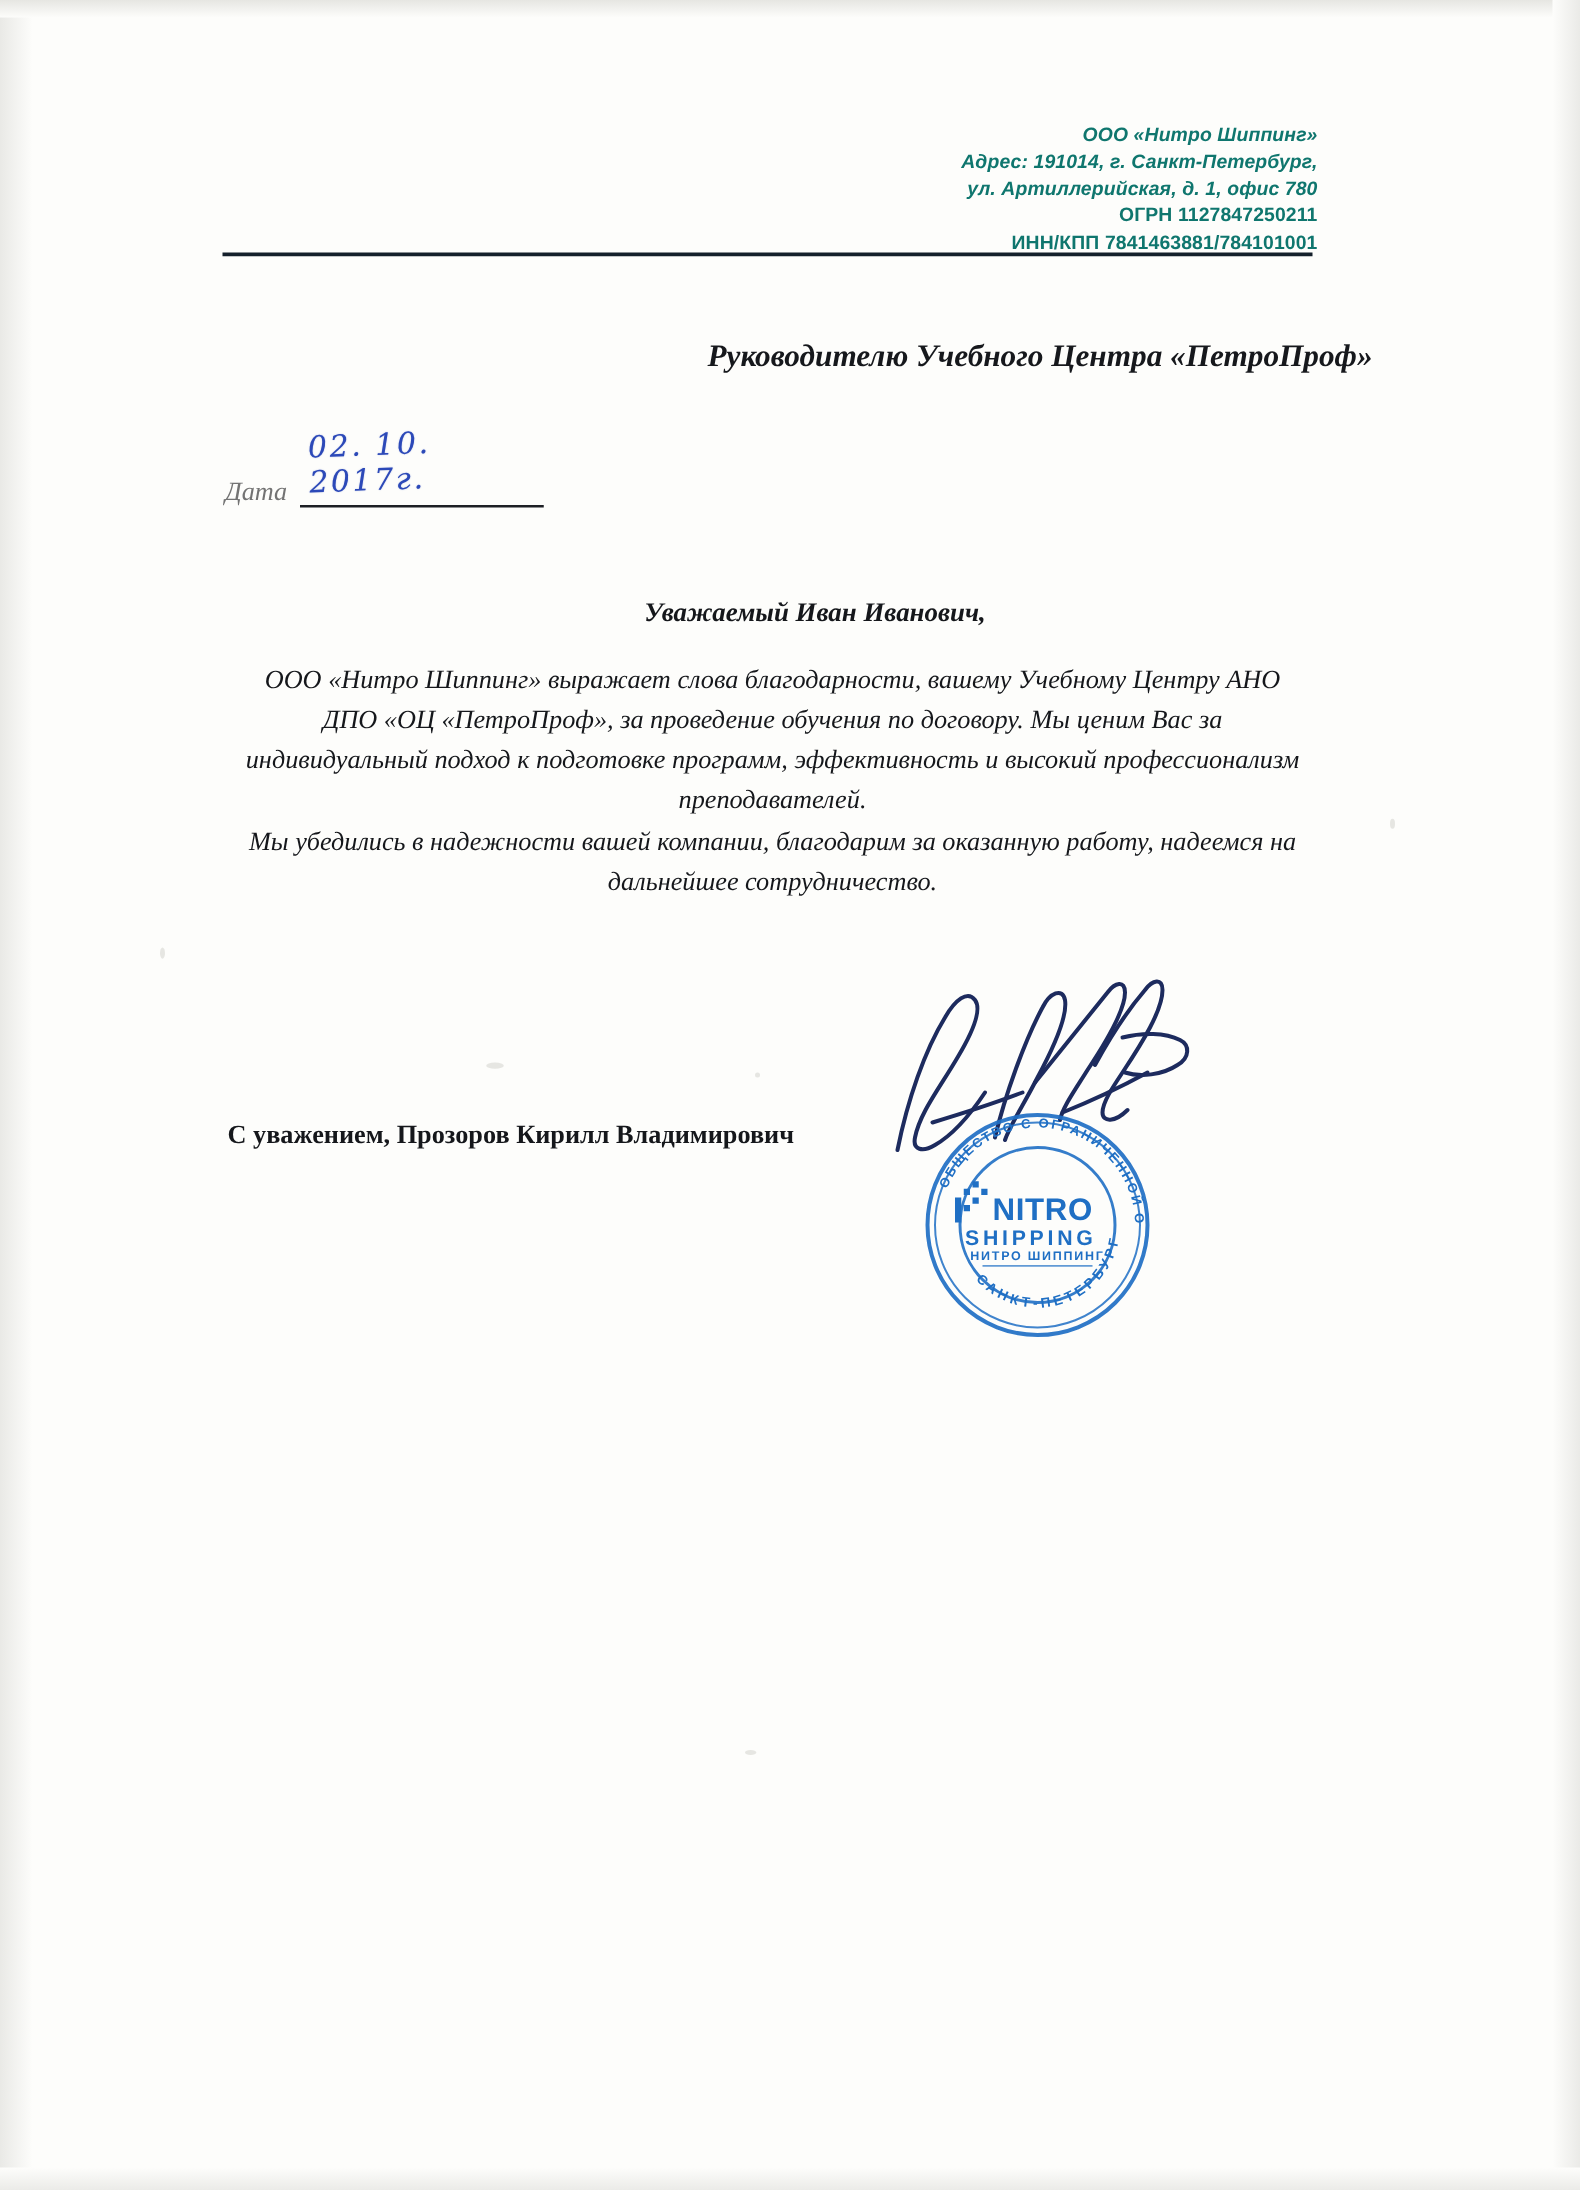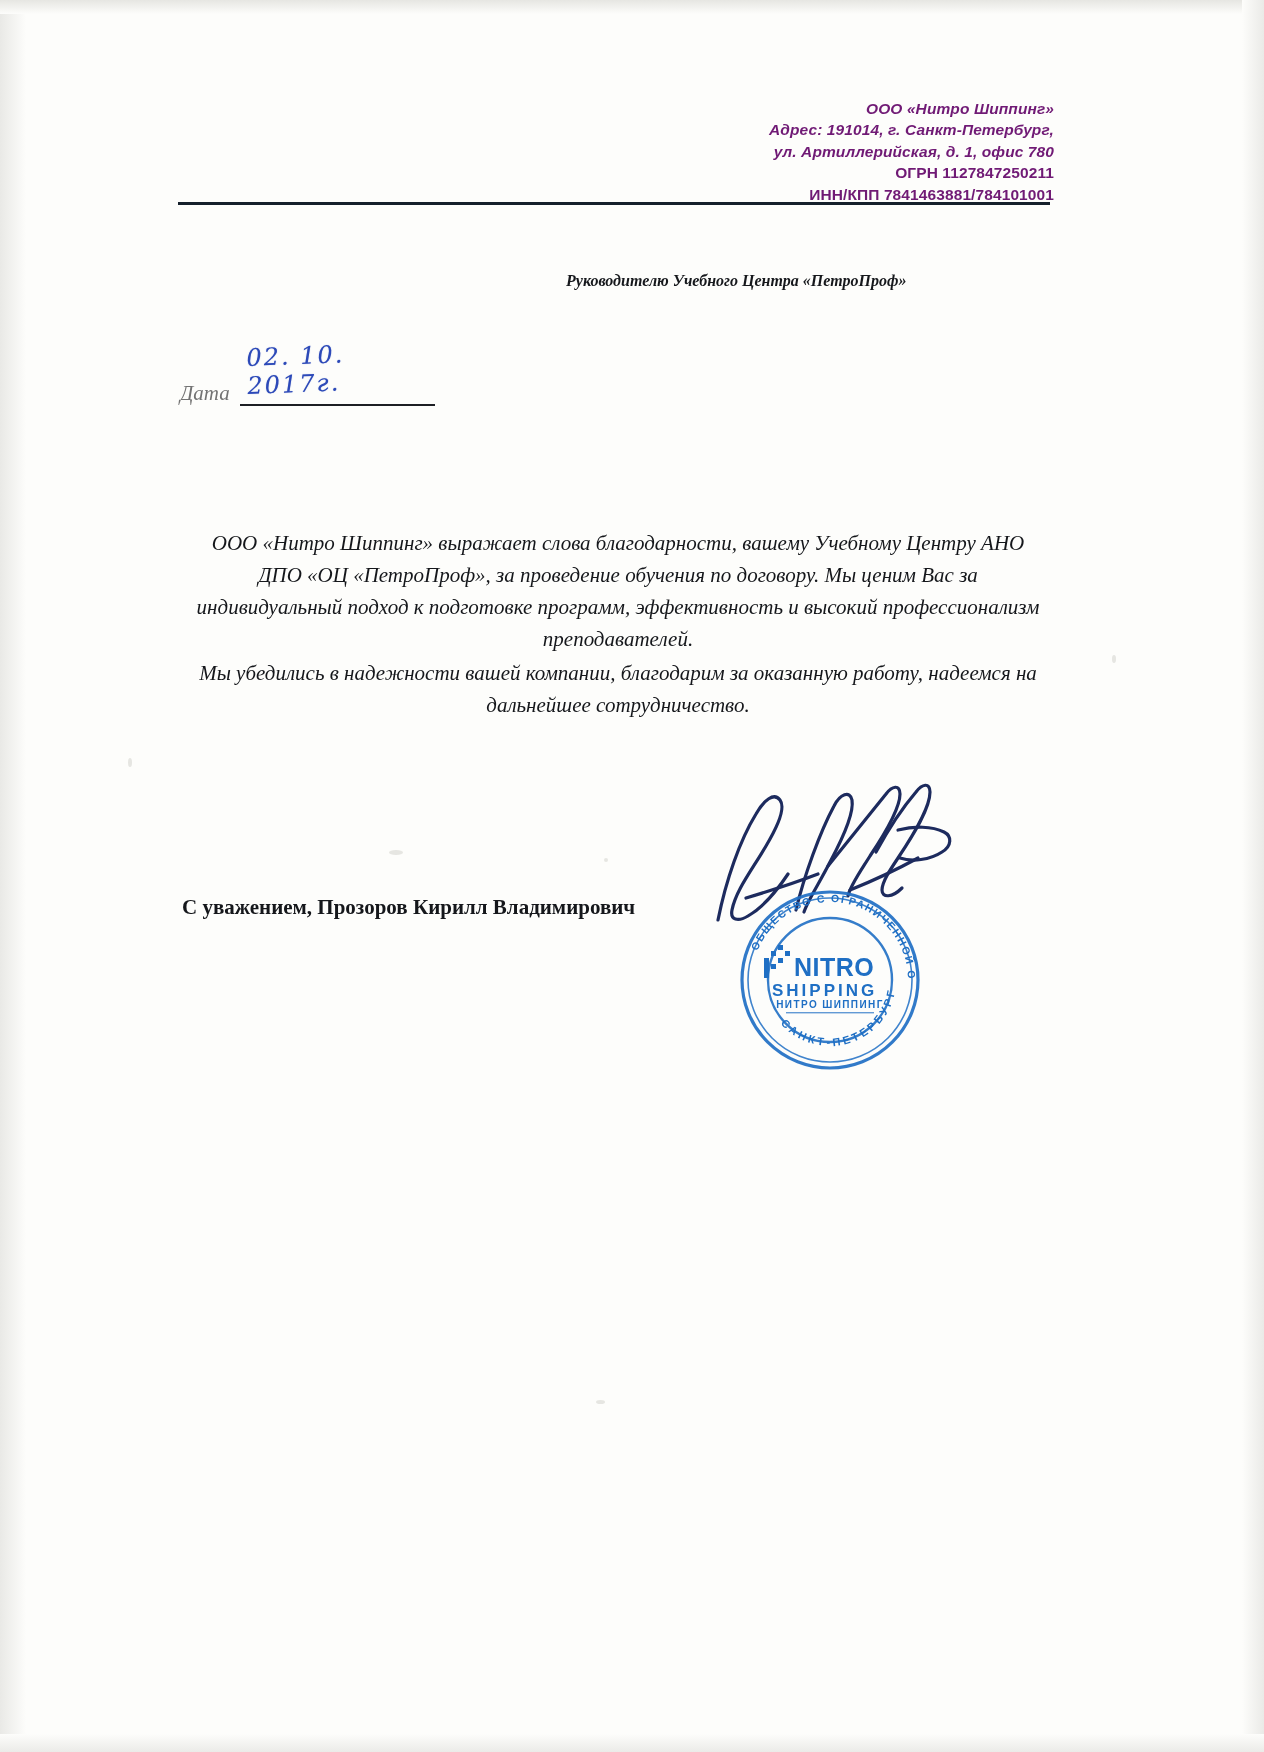--- a/index.html
+++ b/index.html
@@ -55,21 +55,21 @@
   .letterhead {
     position: absolute;
     right: 210px;
     top: 98px;
     text-align: right;
     font-family: "Liberation Sans", sans-serif;
     font-style: italic;
     font-weight: bold;
     font-size: 15.5px;
     line-height: 1.38;
-    color: #701a75;
+    color: #0f766e;
     letter-spacing: .1px;
   }
   .letterhead .plain {
     font-style: normal;
   }
 
   .header-rule {
     position: absolute;
     left: 178px;
     top: 202px;
@@ -79,21 +79,21 @@
   }
 
   
   .addressee {
     position: absolute;
     left: 566px;
     top: 272px;
     font-family: "Liberation Serif", serif;
     font-style: italic;
     font-weight: bold;
-    font-size: 16px;
+    font-size: 25px;
     color: #16181c;
     white-space: nowrap;
   }
 
   
   .date-row {
     position: absolute;
     left: 180px;
     top: 376px;
     display: flex;
@@ -233,20 +233,21 @@
   <div class="addressee">Руководителю Учебного Центра «ПетроПроф»</div>
 
   <div class="date-row">
     <span class="date-label">Дата</span>
     <span class="date-value-wrap">
       <span class="date-value">02. 10. 2017г.</span>
       <span class="date-underline"></span>
     </span>
   </div>
 
+  <div class="salutation">Уважаемый Иван Иванович,</div>
 
   <div class="para para-2">Мы  убедились в надежности вашей компании, благодарим за оказанную работу, надеемся на дальнейшее сотрудничество.</div>
   <div class="para para-1">ООО «Нитро Шиппинг» выражает слова благодарности, вашему Учебному Центру АНО ДПО «ОЦ «ПетроПроф», за проведение обучения по договору. Мы ценим Вас за индивидуальный подход к подготовке программ, эффективность и высокий профессионализм преподавателей.</div>
 
   <div class="signoff">С уважением, Прозоров Кирилл Владимирович</div>
 
   <div class="signature">
     <svg width="260" height="190" viewBox="0 0 260 190" fill="none" xmlns="http://www.w3.org/2000/svg">
       <g stroke="#1d2b5e" stroke-width="3.2" stroke-linecap="round" fill="none">
         <path d="M18 150 C26 110, 40 70, 56 44 C64 30, 74 22, 80 30 C86 38, 78 56, 66 76 C52 100, 36 120, 32 140 C30 150, 38 152, 48 146 C62 138, 76 122, 88 104"></path>

